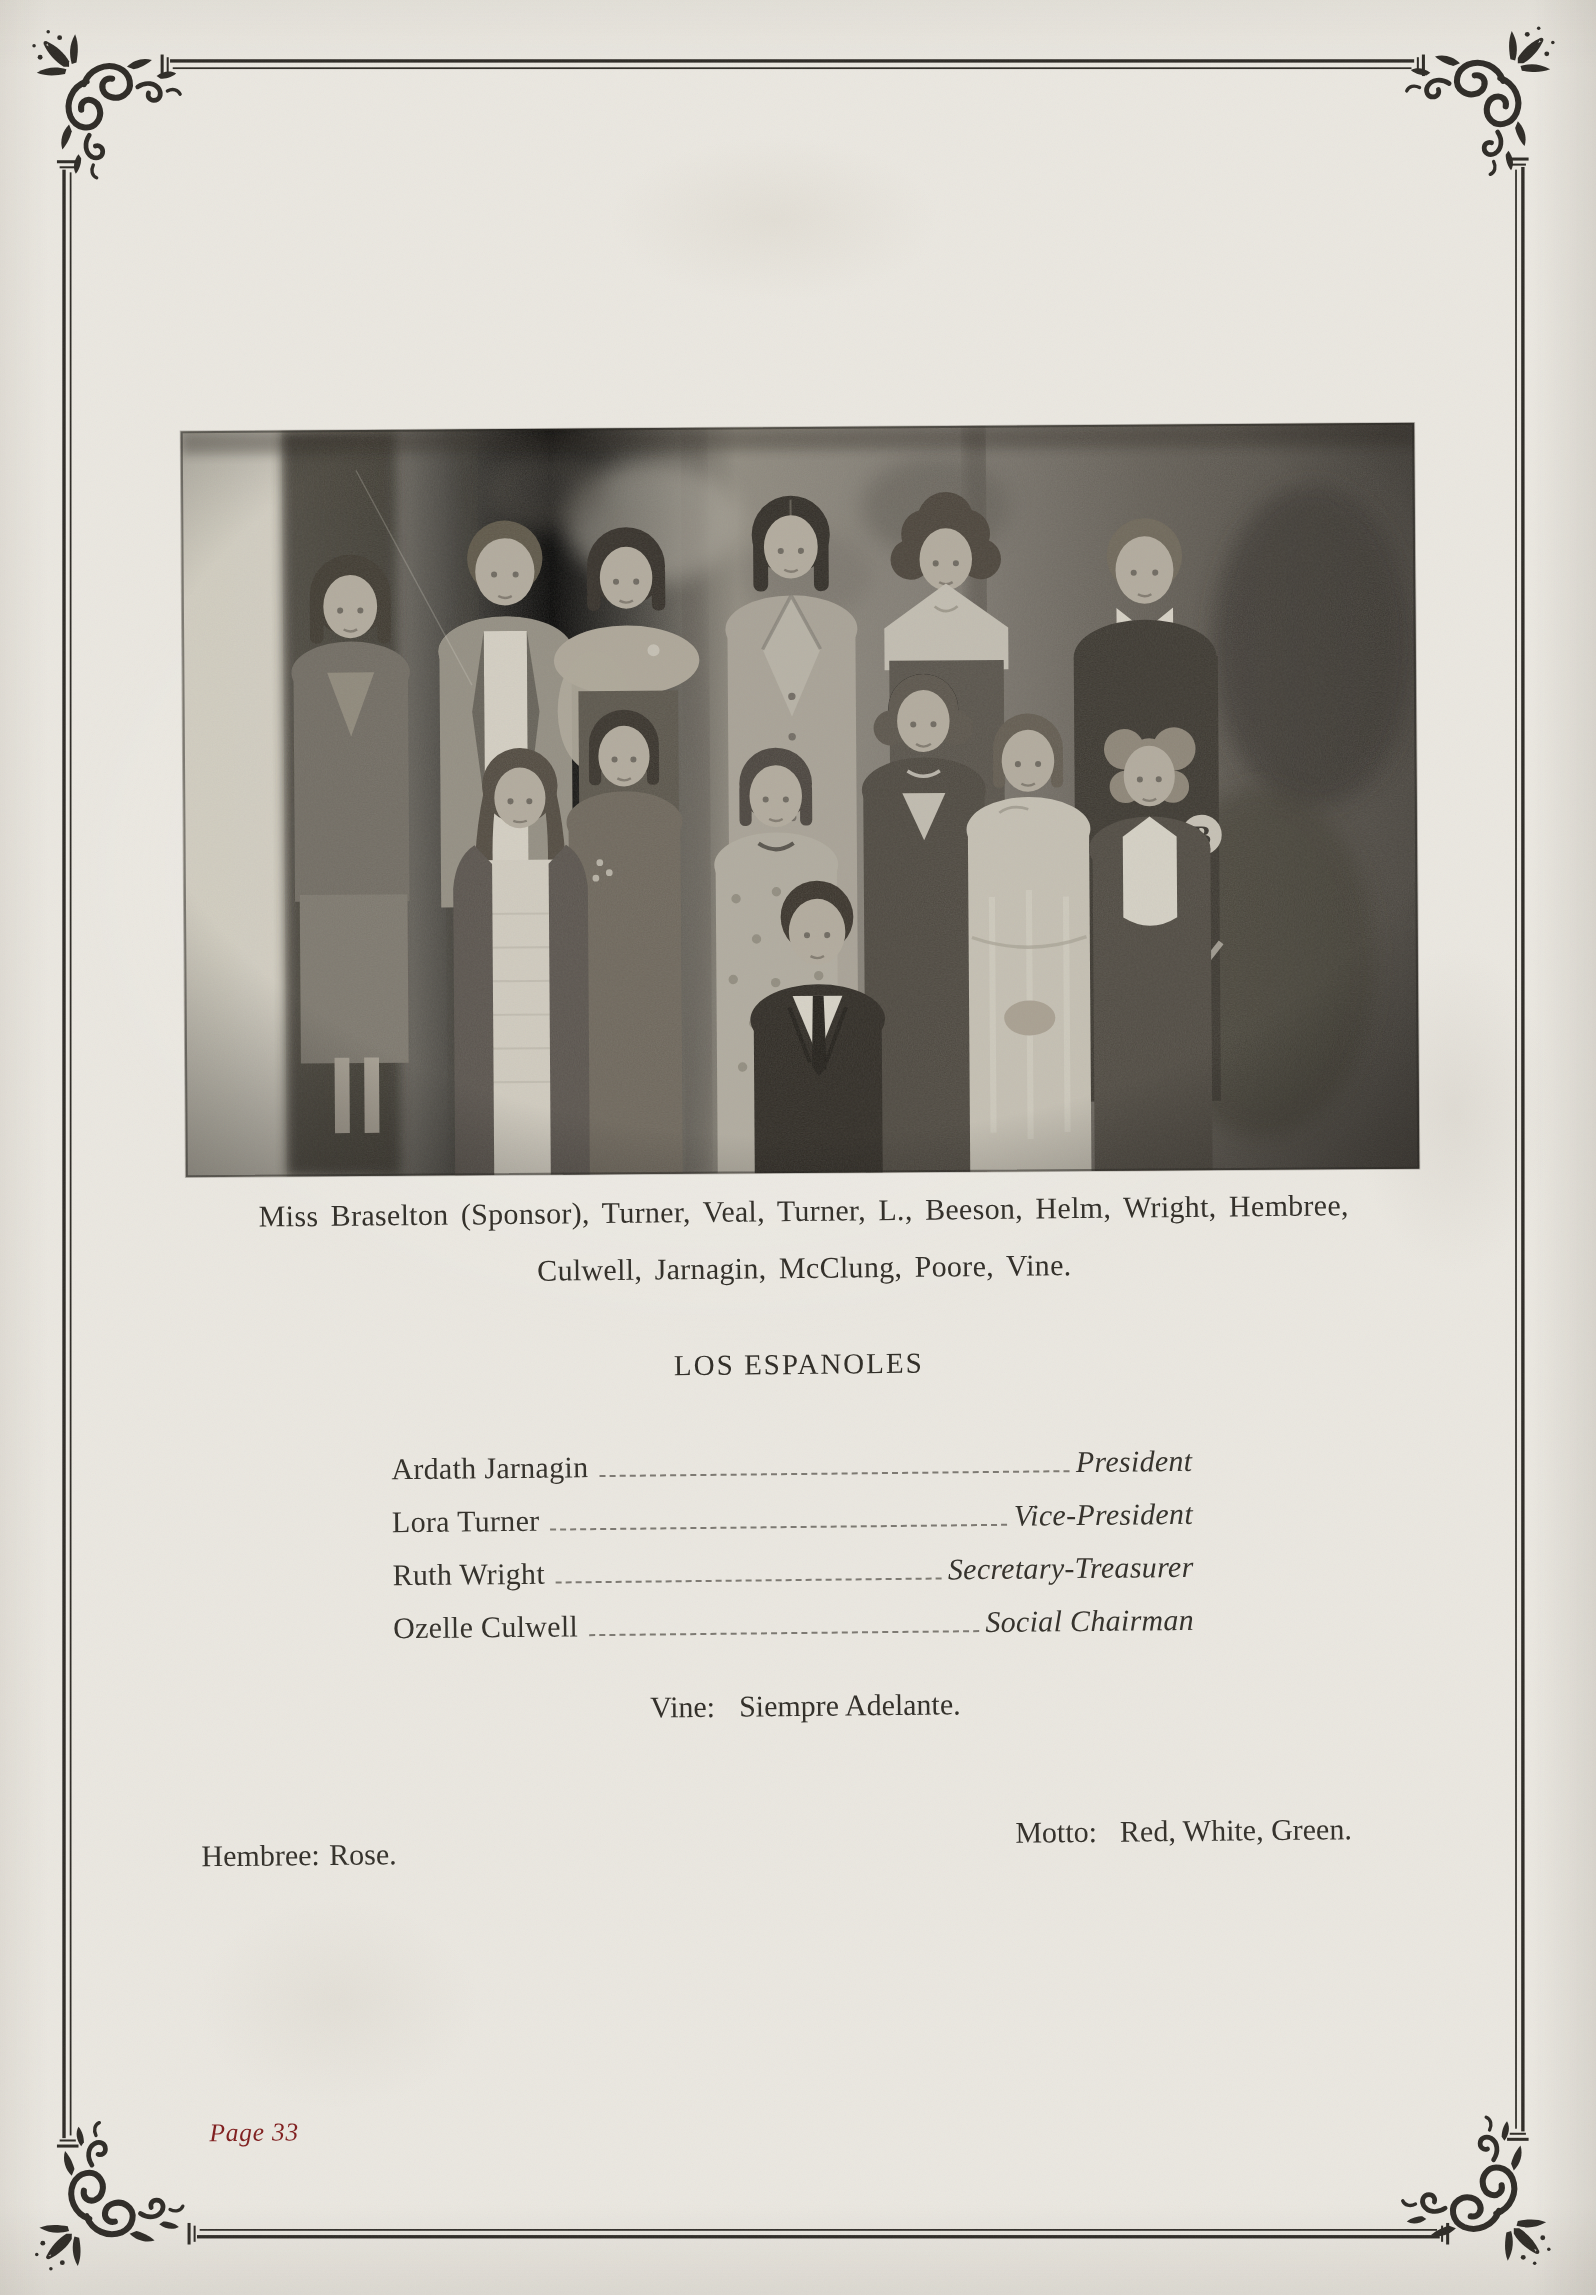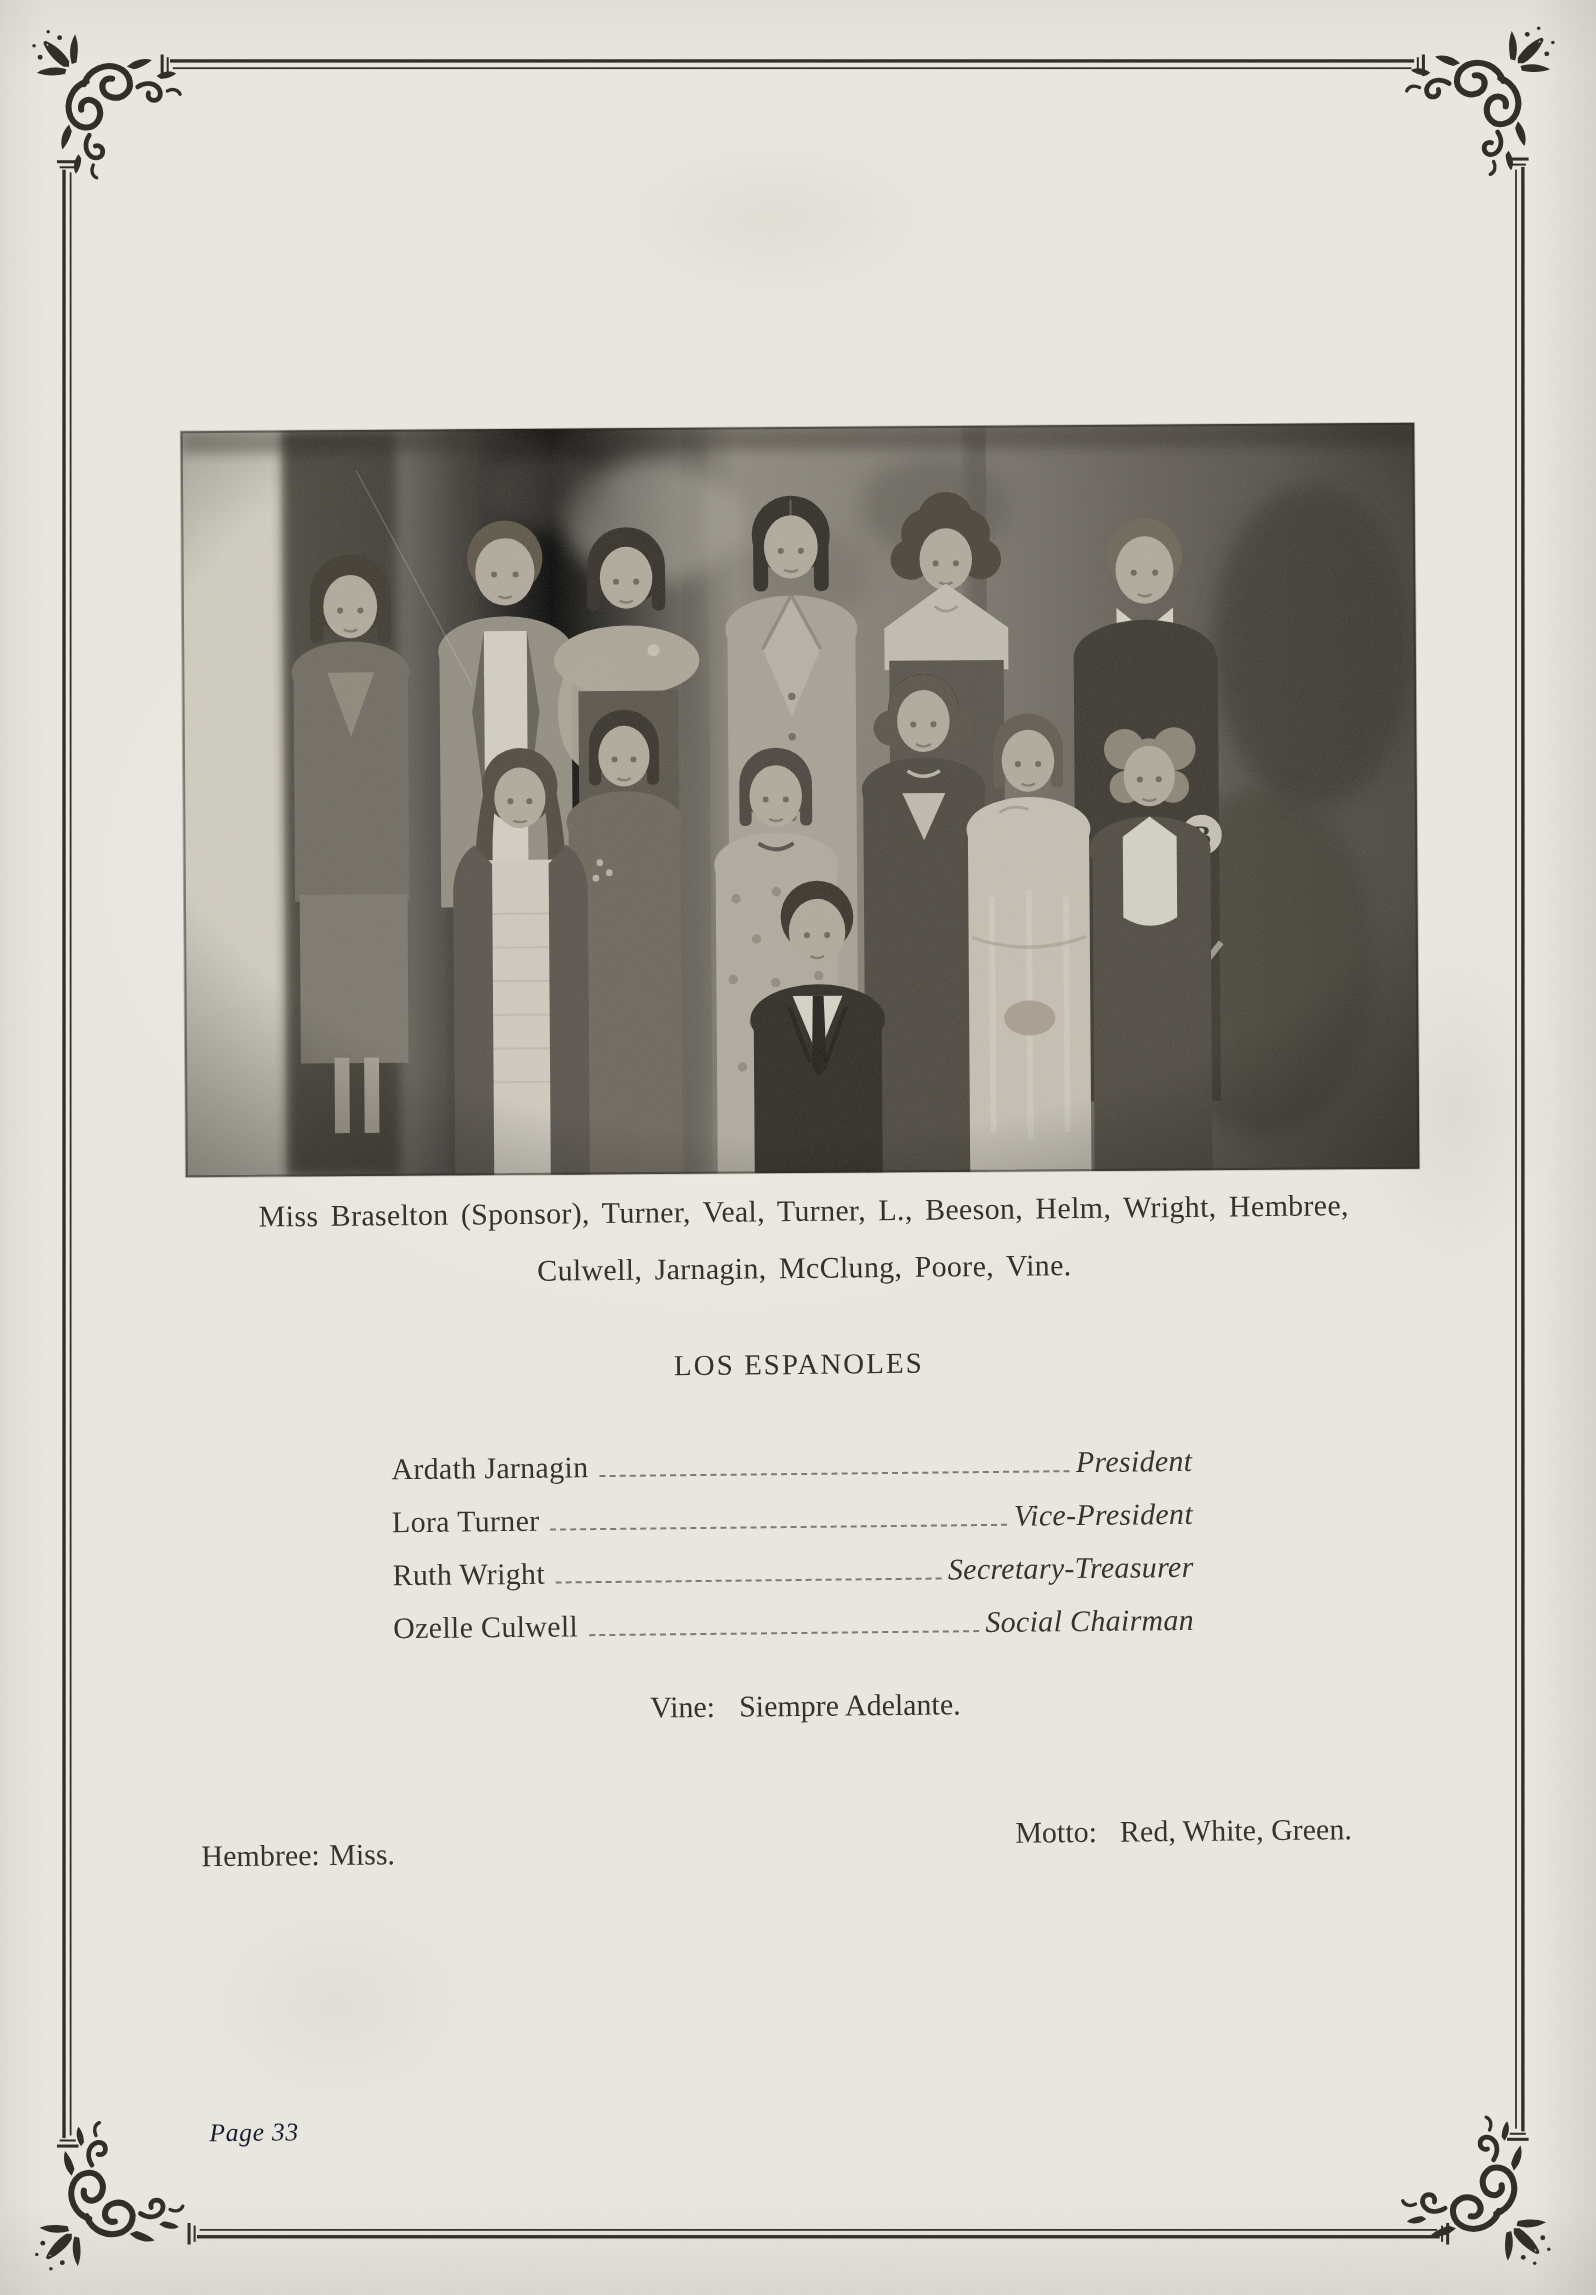--- a/index.html
+++ b/index.html
@@ -49,21 +49,21 @@
   .officer-name{white-space:nowrap;letter-spacing:0.3px;color:#33302a;}
   .leader{flex:1 1 auto;height:1.3px;border-bottom:2.4px dashed rgba(72,68,60,.68);
     margin:0 6.7px 6.7px 10.8px;min-width:40px;}
   .officer-title{white-space:nowrap;font-style:italic;letter-spacing:0.3px;color:#33302a;}
   #motto-line{left:0;top:1689px;width:1609px;text-align:center;font-size:30px;color:#312e28;}
   #motto-value{margin-left:24px;}
   #flower-line{left:199px;top:1833px;font-size:30px;color:#33302a;}
   #flower-value{margin-left:9.4px;}
   #colors-line{left:1013px;top:1818px;font-size:30px;color:#33302a;}
   #colors-value{margin-left:23px;}
-  #page-number{left:204px;top:2112px;font-size:25.6px;font-style:italic;letter-spacing:0.7px;color:#0f172a;text-align:right;}
+  #page-number{left:204px;top:2112px;font-size:25.6px;font-style:italic;letter-spacing:0.7px;color:#7f1d1d;text-align:right;}
 
   #paper-noise{left:0;top:0;opacity:.05;pointer-events:none;}
 </style>
 </head>
 <body>
 
 <div id="page">
 
   <div class="stain" id="stain1"></div>
   <div class="stain" id="stain2"></div>
@@ -433,21 +433,21 @@
         <span class="leader"></span>
         <span class="officer-title">Social Chairman</span>
       </div>
     </div>
 
     <div id="motto-line" class="abs">
       <span>Vine:</span><span id="motto-value">Siempre Adelante.</span>
     </div>
 
     <div id="flower-line" class="abs">
-      <span>Hembree:</span><span id="flower-value">Miss.</span>
+      <span>Hembree:</span><span id="flower-value">Rose.</span>
     </div>
 
     <div id="colors-line" class="abs">
       <span>Motto:</span><span id="colors-value">Red, White, Green.</span>
     </div>
 
     <div id="page-number" class="abs">Page 33</div>
   </div>
 
   <svg id="paper-noise" class="abs" width="1597" height="2295" viewBox="0 0 2371 3409">

